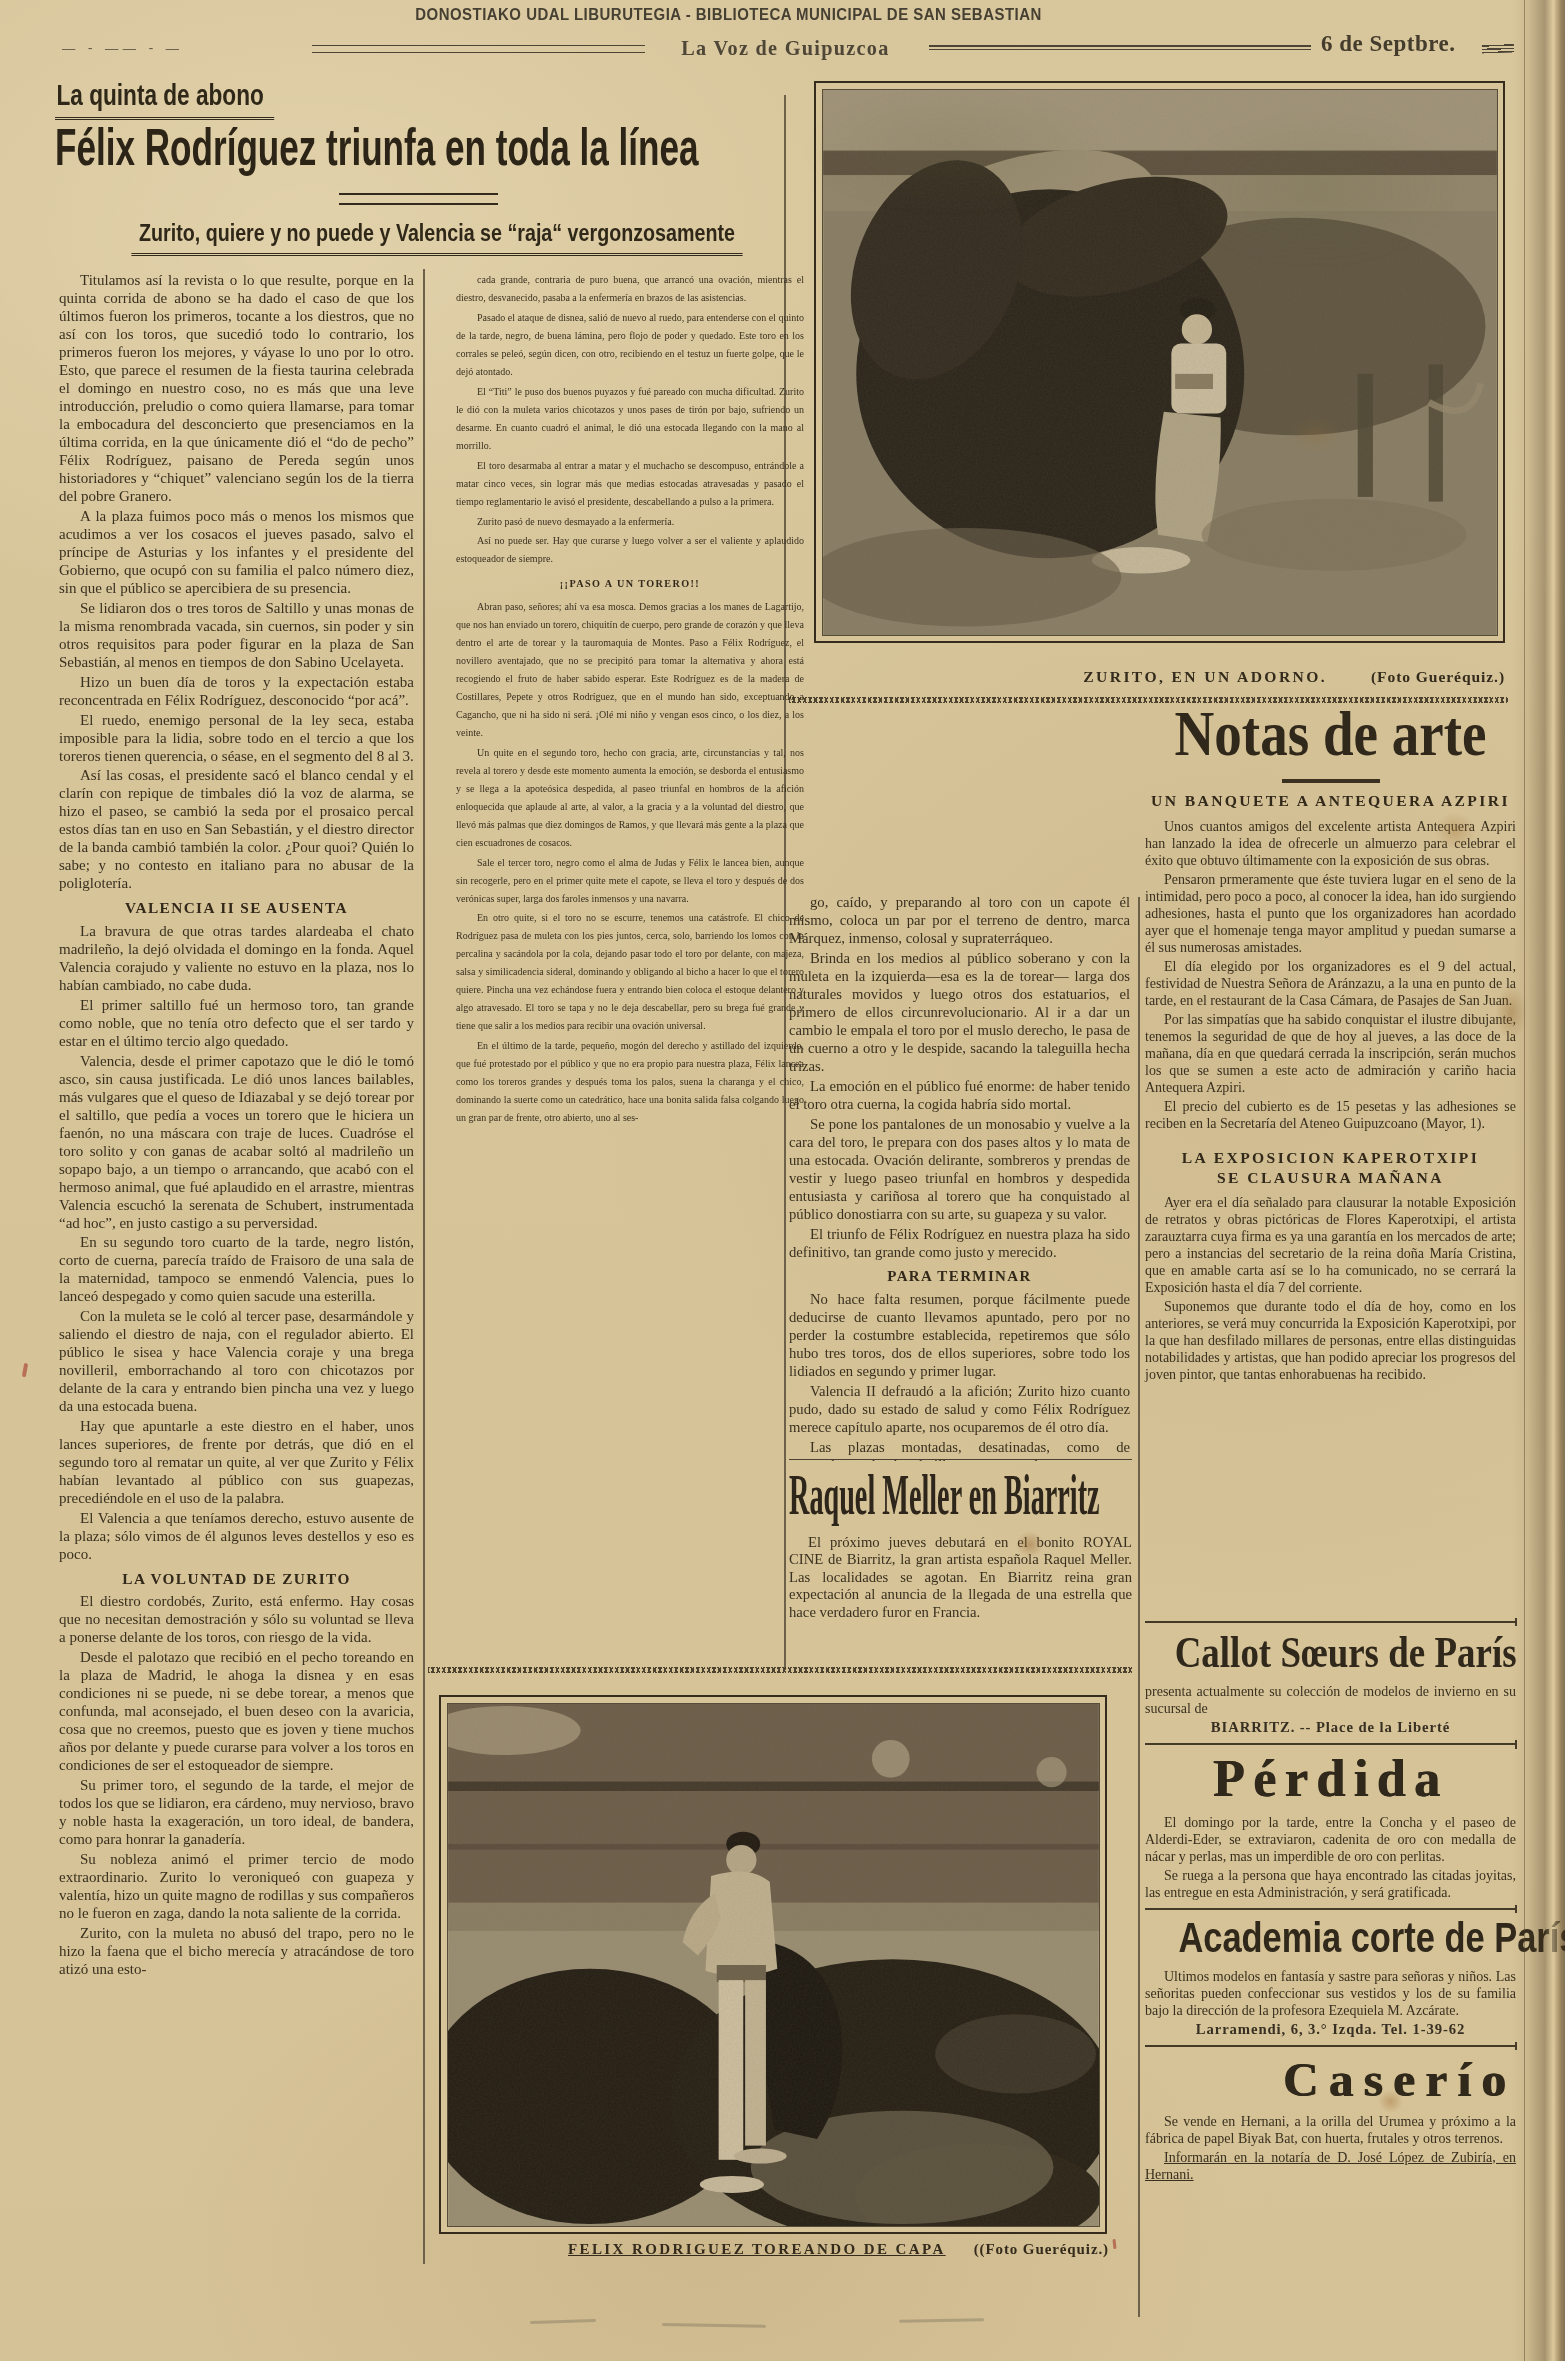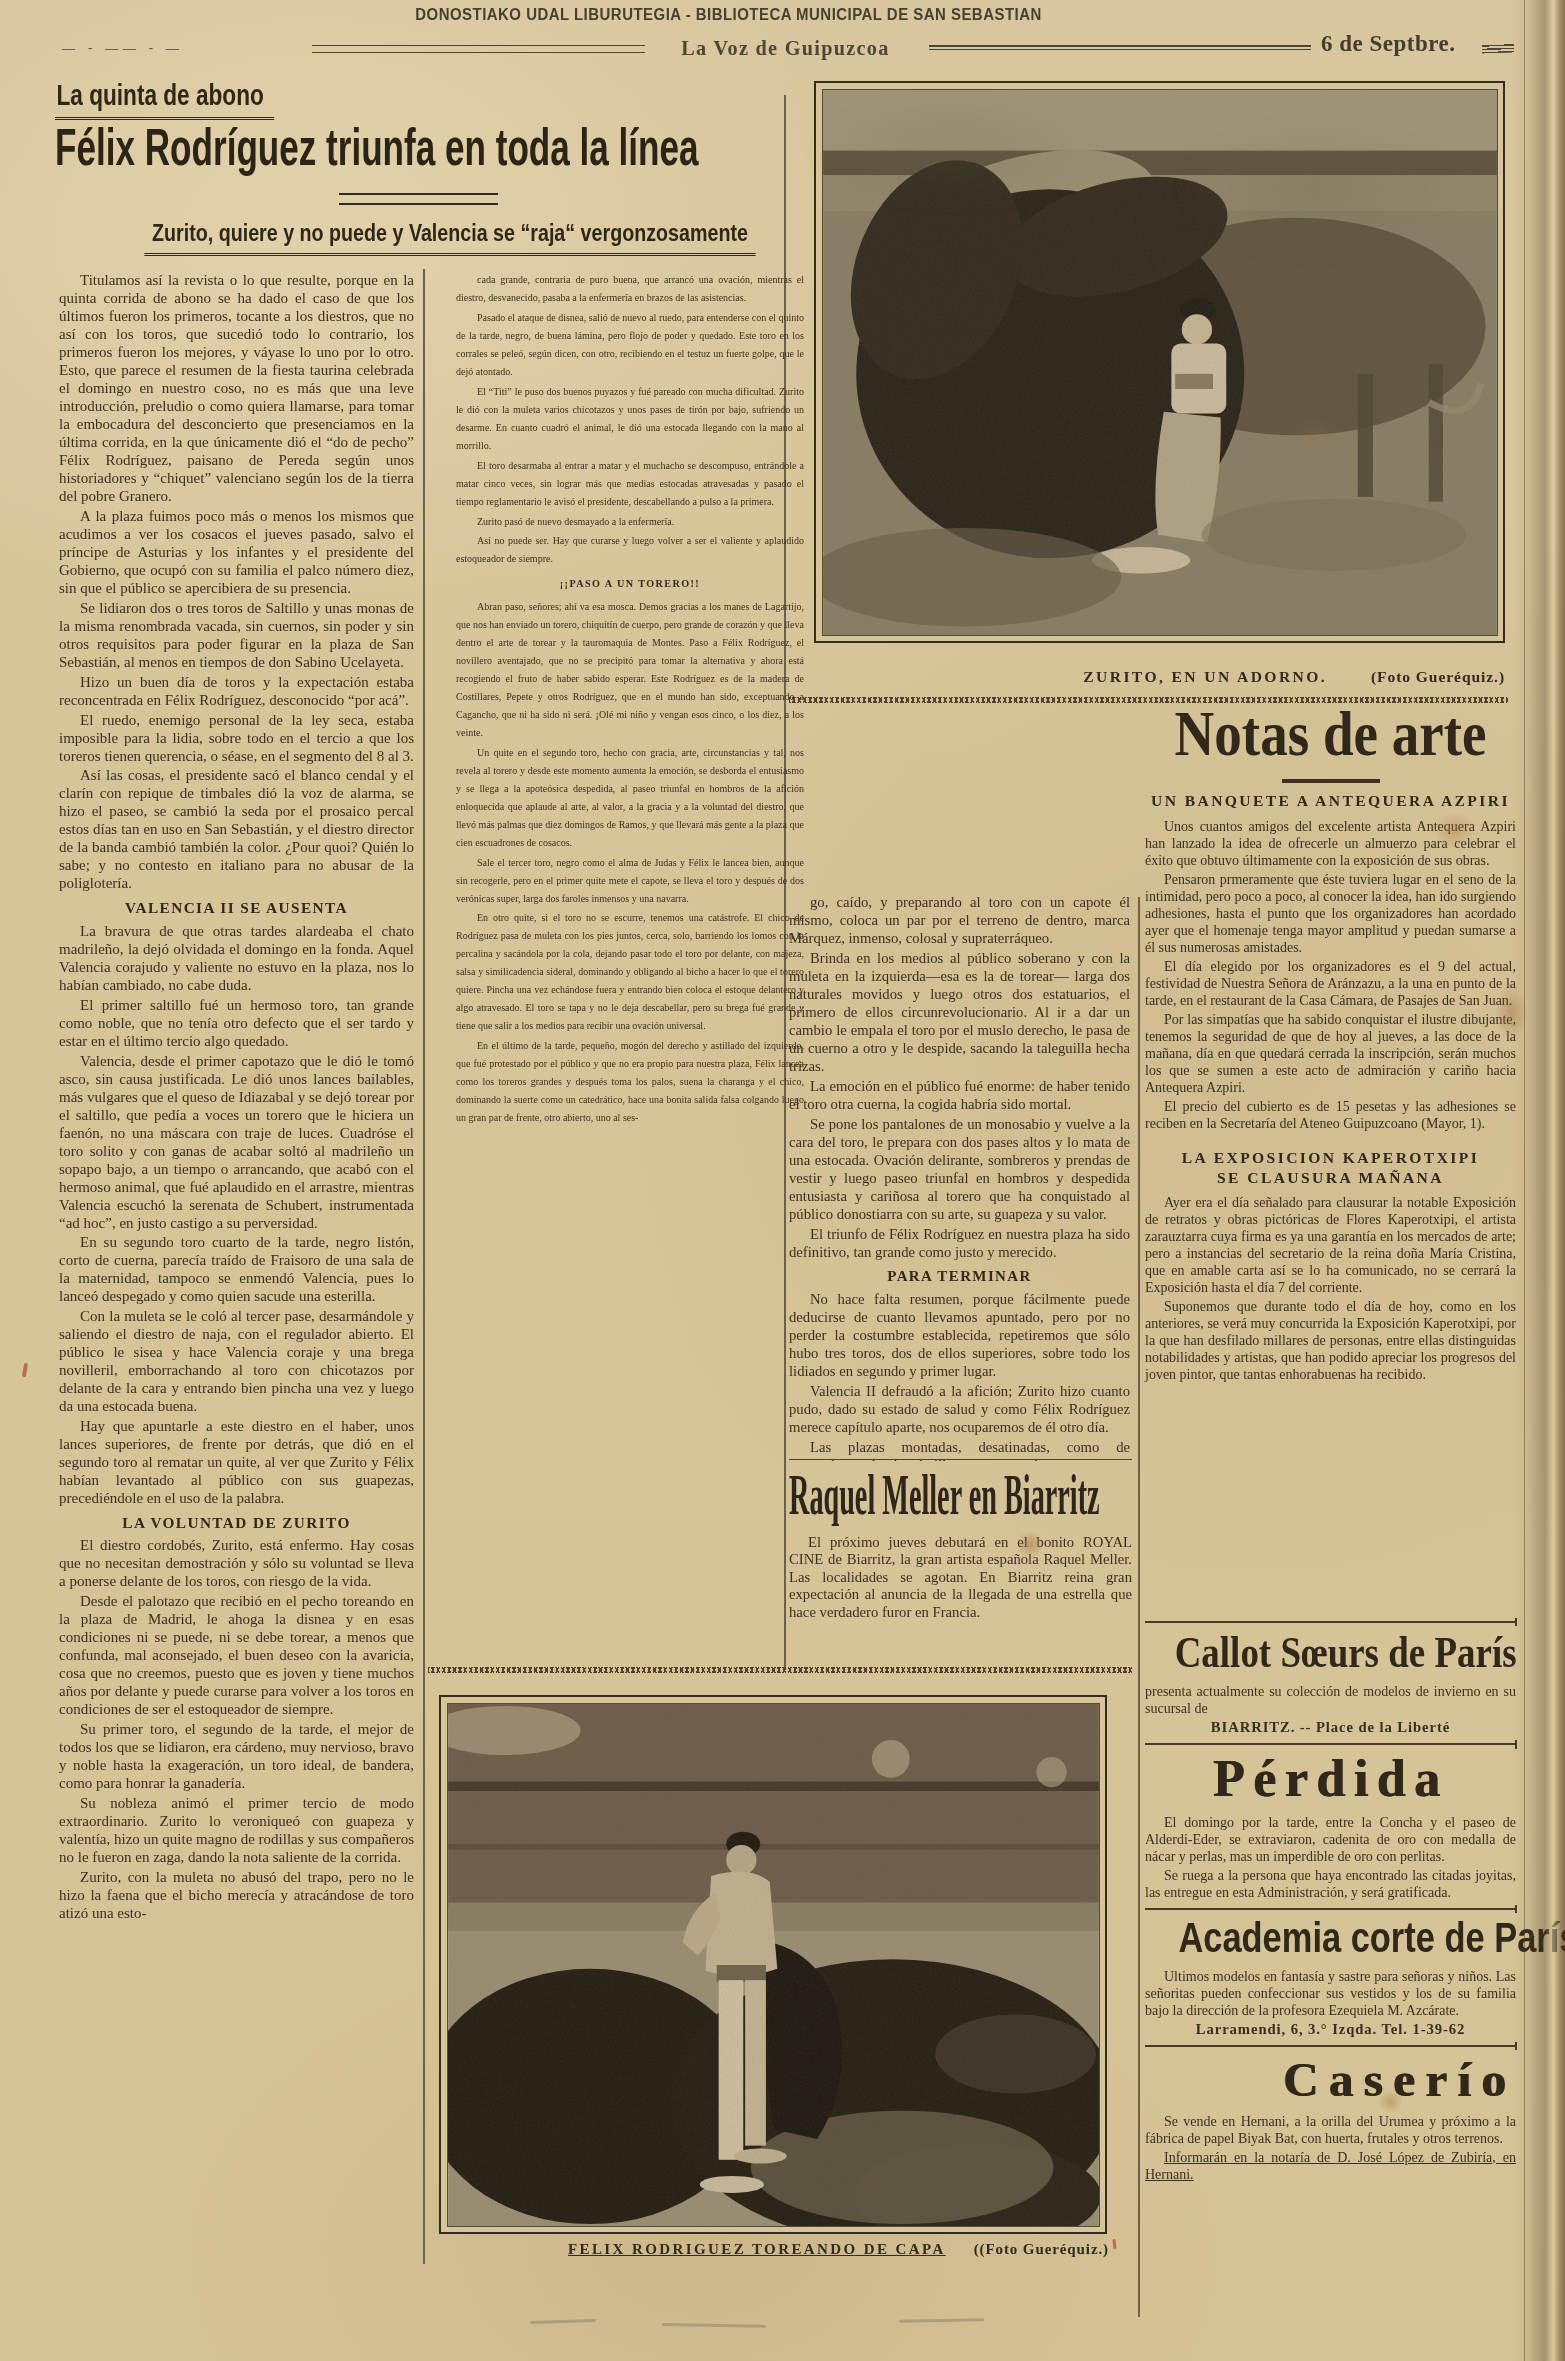--- a/index.html
+++ b/index.html
@@ -40,21 +40,21 @@
     font-family:"Liberation Sans","DejaVu Sans",sans-serif;font-weight:bold;
     font-size:29px;transform:scaleX(.78);transform-origin:left top;white-space:nowrap;
     border-bottom:3.8px double #332b1e;padding:0 13.2px 4.7px 1.9px;color:#2f2819;}
   .headline{position:absolute;left:55px;top:119px;width:1079px;
     font-family:"Liberation Sans","DejaVu Sans",sans-serif;font-weight:bold;
     font-size:52px;line-height:1.1;white-space:nowrap;color:#2c2517;
     transform:scaleX(.675);transform-origin:left top;letter-spacing:0px;
     filter:blur(0.2px);}
   .headline-rule{position:absolute;left:339px;top:193px;width:159px;height:7.6px;
     border-top:2.4px solid #322a1c;border-bottom:2.4px solid #322a1c;}
-  .subhead-wrap{position:absolute;left:68px;top:219px;width:729px;text-align:right;}
+  .subhead-wrap{position:absolute;left:55px;top:219px;width:729px;text-align:right;}
   .subhead{display:inline-block;font-family:"Liberation Sans","DejaVu Sans",sans-serif;
     font-weight:bold;font-size:24.6px;color:#2f2819;white-space:nowrap;
     transform:scaleX(.8);transform-origin:center top;
     border-bottom:3.8px double #322a1c;padding:0 9.5px 5.7px;}
 
   
   .col{position:absolute;text-align:justify;overflow:hidden;color:#39301f;}
   .col p{margin:0 0 1.9px;text-indent:21px;}
   .col-subhead{text-align:center;font-weight:bold;letter-spacing:1.4px;
     margin:6.6px 0 4.7px;text-indent:0;font-size:1.02em;color:#32291a;}
@@ -189,20 +189,21 @@
       <p>Hizo un buen día de toros y la expectación estaba reconcentrada en Félix Rodríguez, desconocido “por acá”.</p>
       <p>El ruedo, enemigo personal de la ley seca, estaba imposible para la lidia, sobre todo en el tercio a que los toreros tienen querencia, o séase, en el segmento del 8 al 3.</p>
       <p>Así las cosas, el presidente sacó el blanco cendal y el clarín con repique de timbales dió la voz de alarma, se hizo el paseo, se cambió la seda por el prosaico percal estos días tan en uso en San Sebastián, y el diestro director de la banda cambió también la color. ¿Pour quoi? Quién lo sabe; y no contesto en italiano para no abusar de la poliglotería.</p>
       <div class="col-subhead">VALENCIA II SE AUSENTA</div>
       <p>La bravura de que otras tardes alardeaba el chato madrileño, la dejó olvidada el domingo en la fonda. Aquel Valencia corajudo y valiente no estuvo en la plaza, nos lo habían cambiado, no cabe duda.</p>
       <p>El primer saltillo fué un hermoso toro, tan grande como noble, que no tenía otro defecto que el ser tardo y estar en el último tercio algo quedado.</p>
       <p>Valencia, desde el primer capotazo que le dió le tomó asco, sin causa justificada. Le dió unos lances bailables, más vulgares que el queso de Idiazabal y se dejó torear por el saltillo, que pedía a voces un torero que le hiciera un faenón, no una máscara con traje de luces. Cuadróse el toro solito y con ganas de acabar soltó al madrileño un sopapo bajo, a un tiempo o arrancando, que acabó con el hermoso animal, que fué aplaudido en el arrastre, mientras Valencia escuchó la serenata de Schubert, instrumentada “ad hoc”, en justo castigo a su perversidad.</p>
       <p>En su segundo toro cuarto de la tarde, negro listón, corto de cuerna, parecía traído de Fraisoro de una sala de la maternidad, tampoco se enmendó Valencia, pues lo lanceó despegado y como quien sacude una esterilla.</p>
       <p>Con la muleta se le coló al tercer pase, desarmándole y saliendo el diestro de naja, con el regulador abierto. El público le sisea y hace Valencia coraje y una brega novilleril, emborrachando al toro con chicotazos por delante de la cara y entrando bien pincha una vez y luego da una estocada buena.</p>
       <p>Hay que apuntarle a este diestro en el haber, unos lances superiores, de frente por detrás, que dió en el segundo toro al rematar un quite, al ver que Zurito y Félix habían levantado al público con sus guapezas, precediéndole en el uso de la palabra.</p>
+      <p>El Valencia a que teníamos derecho, estuvo ausente de la plaza; sólo vimos de él algunos leves destellos y eso es poco.</p>
       <div class="col-subhead">LA VOLUNTAD DE ZURITO</div>
       <p>El diestro cordobés, Zurito, está enfermo. Hay cosas que no necesitan demostración y sólo su voluntad se lleva a ponerse delante de los toros, con riesgo de la vida.</p>
       <p>Desde el palotazo que recibió en el pecho toreando en la plaza de Madrid, le ahoga la disnea y en esas condiciones ni se puede, ni se debe torear, a menos que confunda, mal aconsejado, el buen deseo con la avaricia, cosa que no creemos, puesto que es joven y tiene muchos años por delante y puede curarse para volver a los toros en condiciones de ser el estoqueador de siempre.</p>
       <p>Su primer toro, el segundo de la tarde, el mejor de todos los que se lidiaron, era cárdeno, muy nervioso, bravo y noble hasta la exageración, un toro ideal, de bandera, como para honrar la ganadería.</p>
       <p>Su nobleza animó el primer tercio de modo extraordinario. Zurito lo veroniqueó con guapeza y valentía, hizo un quite magno de rodillas y sus compañeros no le fueron en zaga, dando la nota saliente de la corrida.</p>
       <p>Zurito, con la muleta no abusó del trapo, pero no le hizo la faena que el bicho merecía y atracándose de toro atizó una esto-</p>
     </div>
   <div class="col" id="col2">
       <p>cada grande, contraria de puro buena, que arrancó una ovación, mientras el diestro, desvanecido, pasaba a la enfermería en brazos de las asistencias.</p>
       <p>Pasado el ataque de disnea, salió de nuevo al ruedo, para entenderse con el quinto de la tarde, negro, de buena lámina, pero flojo de poder y quedado. Este toro en los corrales se peleó, según dicen, con otro, recibiendo en el testuz un fuerte golpe, que le dejó atontado.</p>

